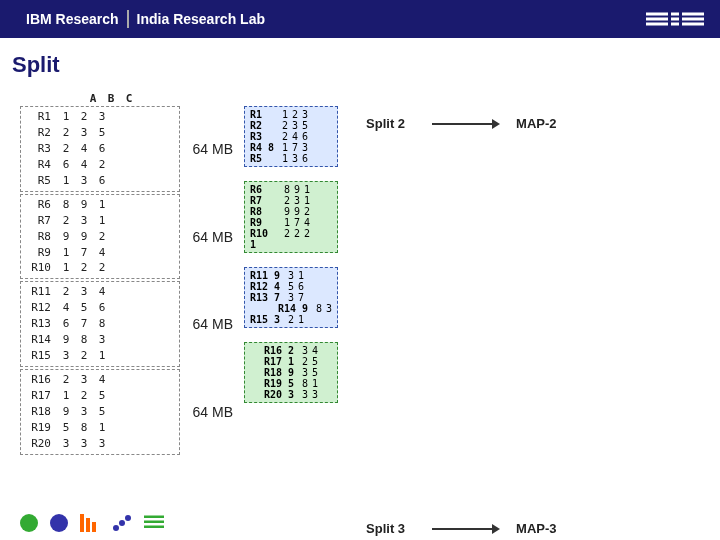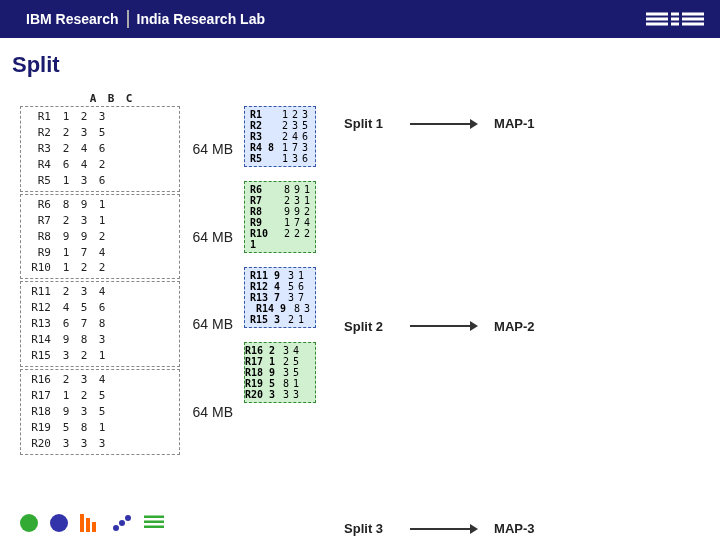--- a/index.html
+++ b/index.html
@@ -470,21 +470,21 @@
           <span>8</span>
           <span>3</span>
         </div>
       <div style="display:flex;gap:4px;">
           <span style="width:34px;font-weight:bold;">R15 3</span>
           <span>2</span>
           <span>1</span>
         </div>
     </div>
 
-    <div style="border:1.5px dashed #338833; background:#d0f0d0; font-size:10px; font-family:monospace; padding:2px 0;">
+    <div style="border:1.5px dashed #338833; background:#d0f0d0; font-size:10px; font-family:monospace; padding:2px 19px;">
       <div style="display:flex;gap:4px;">
           <span style="width:34px;font-weight:bold;">R16 2</span>
           <span>3</span>
           <span>4</span>
         </div>
       <div style="display:flex;gap:4px;">
           <span style="width:34px;font-weight:bold;">R17 1</span>
           <span>2</span>
           <span>5</span>
         </div>
@@ -501,28 +501,20 @@
       <div style="display:flex;gap:4px;">
           <span style="width:34px;font-weight:bold;">R20 3</span>
           <span>3</span>
           <span>3</span>
         </div>
     </div>
   </div>
 
   <div class="right-section" style="margin-left:16px; margin-top:14px; justify-content: space-between; height: 430px;">
 
-    <div class="split-row">
-      <span class="split-label">Split 1</span>
-      <div class="arrow">
-        <div class="arrow-line"></div>
-        <div class="arrow-head"></div>
-      </div>
-      <span class="map-label">MAP-1</span>
-    </div>
 
     <div class="split-row">
       <span class="split-label">Split 2</span>
       <div class="arrow">
         <div class="arrow-line"></div>
         <div class="arrow-head"></div>
       </div>
       <span class="map-label">MAP-2</span>
     </div>
 

